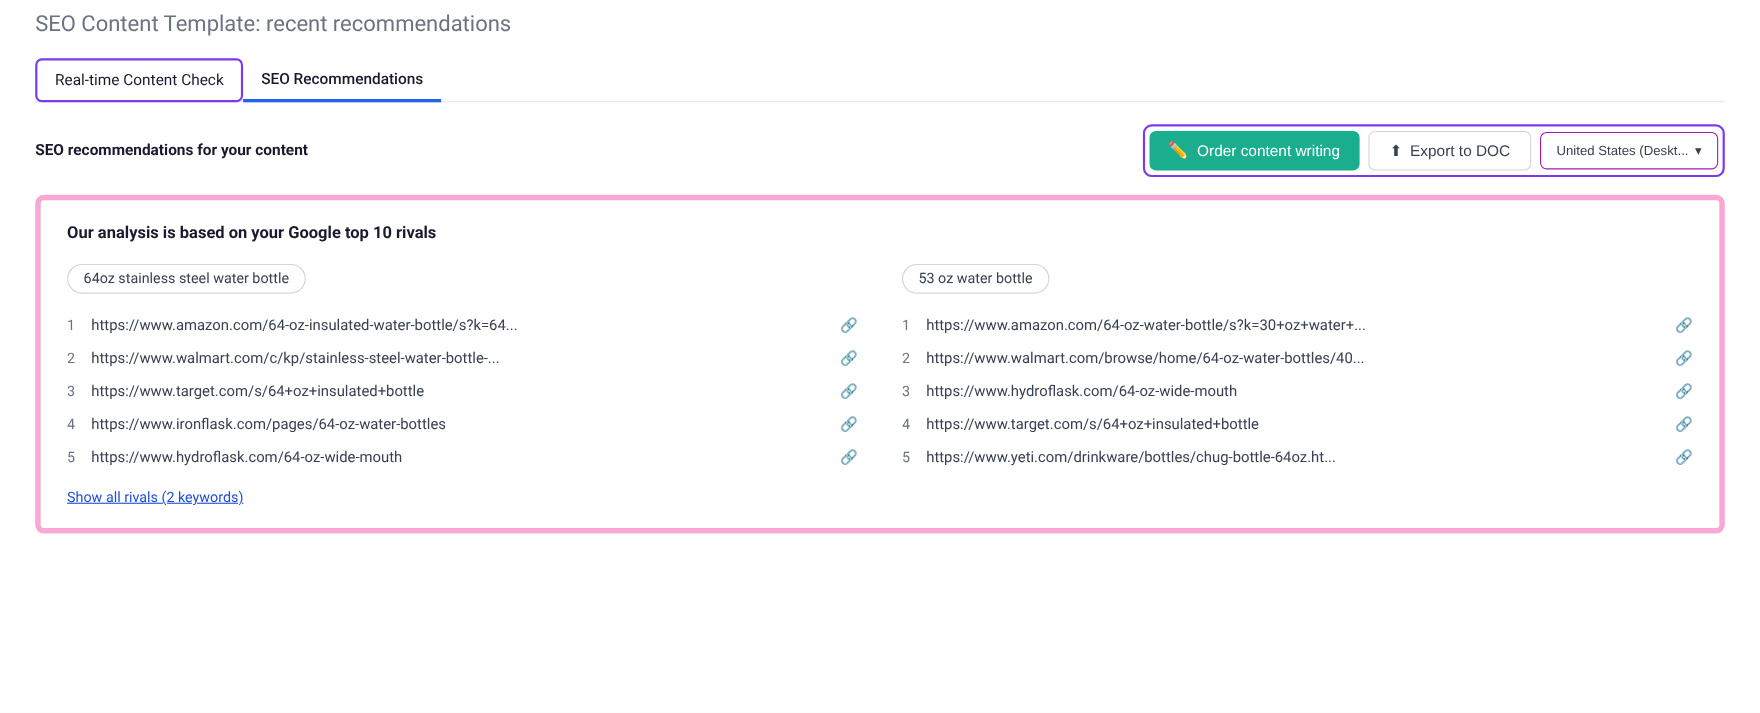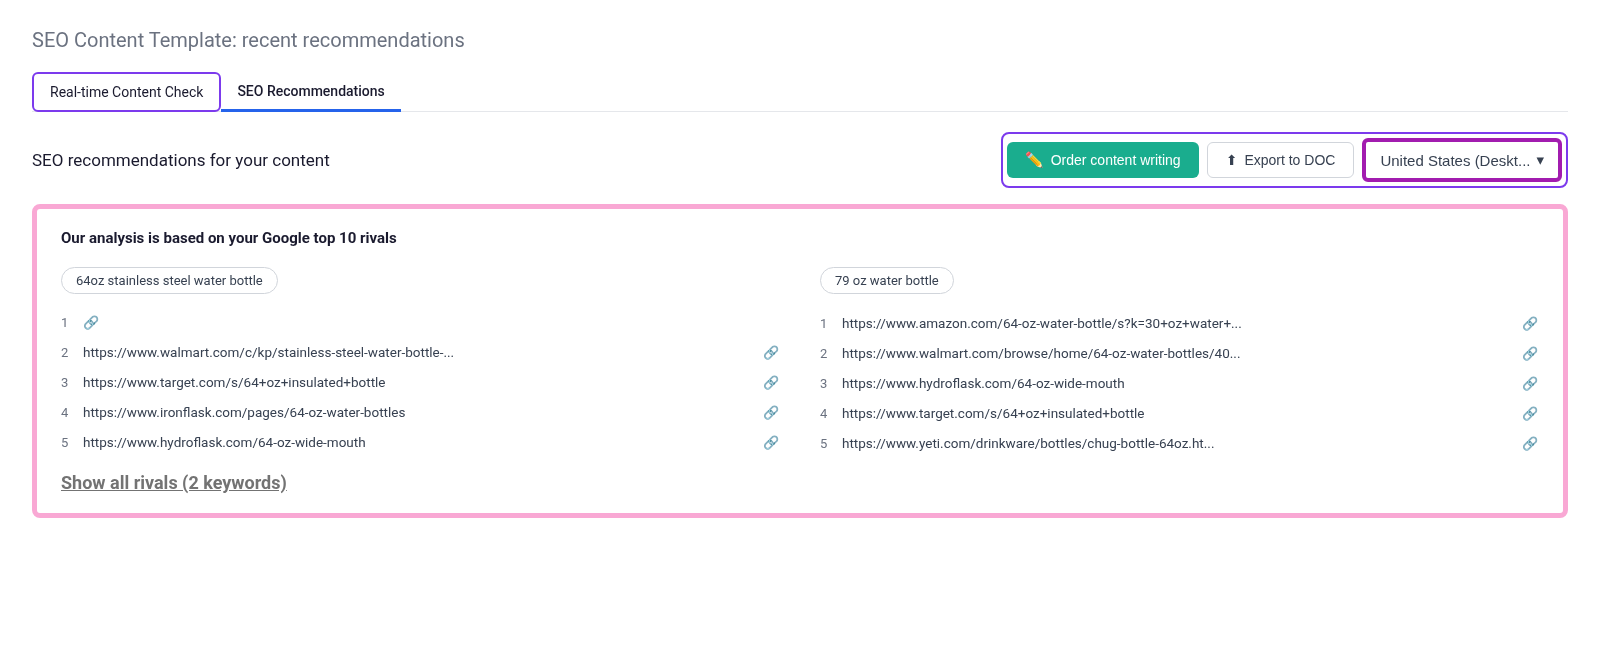--- a/index.html
+++ b/index.html
@@ -5,21 +5,21 @@
     * { box-sizing: border-box; margin: 0; padding: 0; }
     body {
       font-family: -apple-system, BlinkMacSystemFont, 'Segoe UI', Roboto, sans-serif;
       background: #f8f9fa;
       color: #1a1a2e;
       font-size: 14px;
     }
     .page-wrapper {
       background: #fff;
       min-height: 648px;
-      padding: 28px 32px;
+      padding: 9px 32px;
       max-width: 1600px;
     }
     .page-title {
       font-size: 20px;
       font-weight: 600;
       color: #1a1a2e;
       margin-bottom: 20px;
     }
     .page-title span {
       color: #6b7280;
@@ -53,22 +53,22 @@
       margin-bottom: -1px;
       border-bottom: 2px solid #7c3aed;
     }
     .toolbar-row {
       display: flex;
       align-items: center;
       justify-content: space-between;
       margin-bottom: 16px;
     }
     .toolbar-left {
-      font-size: 17px;
-      font-weight: 400;
+      font-size: 14px;
+      font-weight: 700;
       color: #1a1a2e;
     }
     .toolbar-right {
       display: flex;
       align-items: center;
       gap: 8px;
       border: 2px solid #7c3aed;
       border-radius: 8px;
       padding: 4px;
     }
@@ -93,27 +93,26 @@
       padding: 9px 18px;
       font-size: 14px;
       font-weight: 500;
       cursor: pointer;
       display: flex;
       align-items: center;
       gap: 7px;
     }
     .dropdown-btn {
       background: #fff;
-      border: 4px solid #a21caf;
+      border: 1px solid #a21caf;
       border-radius: 6px;
       padding: 9px 14px;
-      font-size: 15px;
-      cursor: pointer;
-      display: flex;
-      align-items: center;
+      font-size: 12px;
+      cursor: pointer;
+      display: flex;
       gap: 6px;
       color: #374151;
     }
     .content-card {
       border: 5px solid #f9a8d4;
       border-radius: 8px;
       padding: 20px 24px;
       background: #fff;
     }
     .card-heading {
@@ -161,26 +160,25 @@
       flex: 1;
     }
     .ext-link-icon {
       color: #2563eb;
       cursor: pointer;
       font-size: 13px;
     }
     .show-all-link {
       display: inline-block;
       margin-top: 14px;
-      color: #737373;
-      font-size: 18px;
+      color: #1d4ed8;
+      font-size: 13px;
       text-decoration: underline;
       cursor: pointer;
       border-bottom: none;
-      font-weight: bold;
     }
   </style>
 </head>
 <body>
 
 <div class="page-wrapper">
 
   <div class="page-title">
     <span>SEO Content Template: </span>
     <span style="color:#6b7280;font-weight:400;">recent recommendations</span>
@@ -222,20 +220,21 @@
 
     <div class="rivals-grid">
 
       <div class="rival-column">
         <div class="keyword-tag">
           <span>64oz stainless steel water bottle</span>
         </div>
         <ul class="url-list">
           <li>
             <span class="num">1</span>
+            <span class="url-text">https://www.amazon.com/64-oz-insulated-water-bottle/s?k=64...</span>
             <span class="ext-link-icon">🔗</span>
           </li>
           <li>
             <span class="num">2</span>
             <span class="url-text">https://www.walmart.com/c/kp/stainless-steel-water-bottle-...</span>
             <span class="ext-link-icon">🔗</span>
           </li>
           <li>
             <span class="num">3</span>
             <span class="url-text">https://www.target.com/s/64+oz+insulated+bottle</span>
@@ -249,21 +248,21 @@
           <li>
             <span class="num">5</span>
             <span class="url-text">https://www.hydroflask.com/64-oz-wide-mouth</span>
             <span class="ext-link-icon">🔗</span>
           </li>
         </ul>
       </div>
 
       <div class="rival-column">
         <div class="keyword-tag">
-          <span>79 oz water bottle</span>
+          <span>53 oz water bottle</span>
         </div>
         <ul class="url-list">
           <li>
             <span class="num">1</span>
             <span class="url-text">https://www.amazon.com/64-oz-water-bottle/s?k=30+oz+water+...</span>
             <span class="ext-link-icon">🔗</span>
           </li>
           <li>
             <span class="num">2</span>
             <span class="url-text">https://www.walmart.com/browse/home/64-oz-water-bottles/40...</span>

